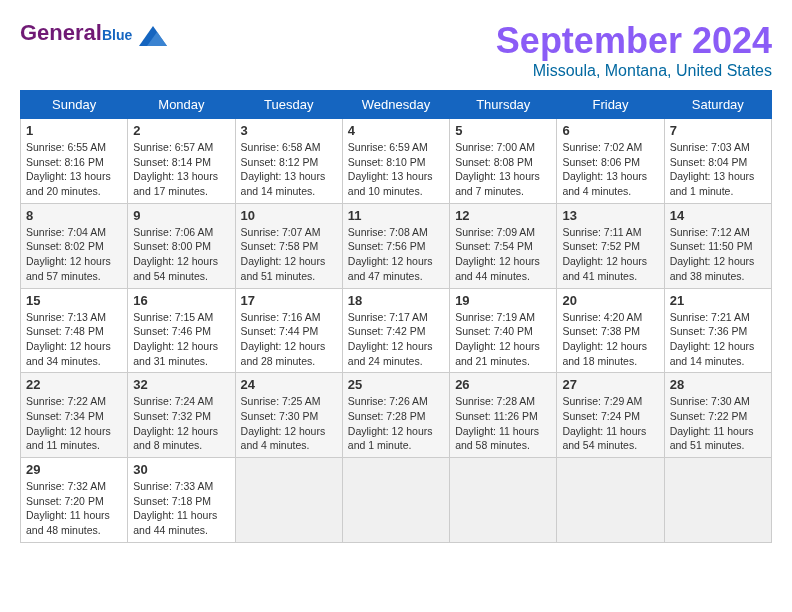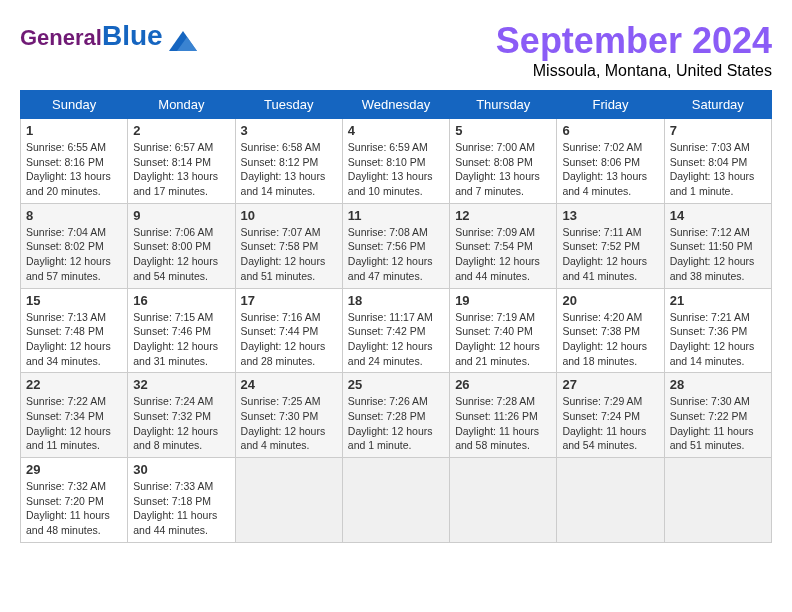--- a/index.html
+++ b/index.html
@@ -24,21 +24,21 @@
     .title-block {
       text-align: right;
     }
     .month-title {
       font-size: 36px;
       font-weight: bold;
       color: #8b5cf6;
     }
     .location {
       font-size: 16px;
-      color: #000000;
+      color: #0369a1;
     }
     .calendar {
       width: 100%;
       border-collapse: collapse;
       font-size: 11px;
     }
     .calendar th {
       background-color: #1565c0;
       color: #fff;
       padding: 6px 4px;
@@ -77,21 +77,21 @@
       background: #f0f0f0 !important;
     }
   </style>
 </head>
 <body>
 
 <div class="header">
   <div class="logo">
     <div style="display:flex; align-items:center; gap:4px;">
       <div style="position:relative; display:inline-block;">
-        <span style="font-size:22px; font-weight:bold; color:#701a75;">General</span><span style="font-size:28px; font-weight:bold; color:#1565c0;">Blue</span>
+        <span style="font-size:22px; font-weight:bold; color:#701a75;">General</span><span style="font-size:14px; font-weight:bold; color:#1565c0;">Blue</span>
         <svg width="28" height="20" viewBox="0 0 28 20" style="display:inline-block; vertical-align:middle; margin-left:2px;">
           <polygon points="0,20 14,0 28,20" fill="#1565c0"></polygon>
           <polygon points="8,20 18,6 28,20" fill="#4a90d9" opacity="0.7"></polygon>
         </svg>
       </div>
     </div>
   </div>
   <div class="title-block">
     <div class="month-title">September 2024</div>
     <div class="location">Missoula, Montana, United States</div>
@@ -248,21 +248,21 @@
         <span class="day-num">17</span>
         <div class="day-info">
           <span>Sunrise: 7:16 AM</span><br>
           <span>Sunset: 7:44 PM</span><br>
           <span>Daylight: 12 hours and 28 minutes.</span>
         </div>
       </td>
         <td>
         <span class="day-num">18</span>
         <div class="day-info">
-          <span>Sunrise: 11:17 AM</span><br>
+          <span>Sunrise: 7:17 AM</span><br>
           <span>Sunset: 7:42 PM</span><br>
           <span>Daylight: 12 hours and 24 minutes.</span>
         </div>
       </td>
         <td>
         <span class="day-num">19</span>
         <div class="day-info">
           <span>Sunrise: 7:19 AM</span><br>
           <span>Sunset: 7:40 PM</span><br>
           <span>Daylight: 12 hours and 21 minutes.</span>

